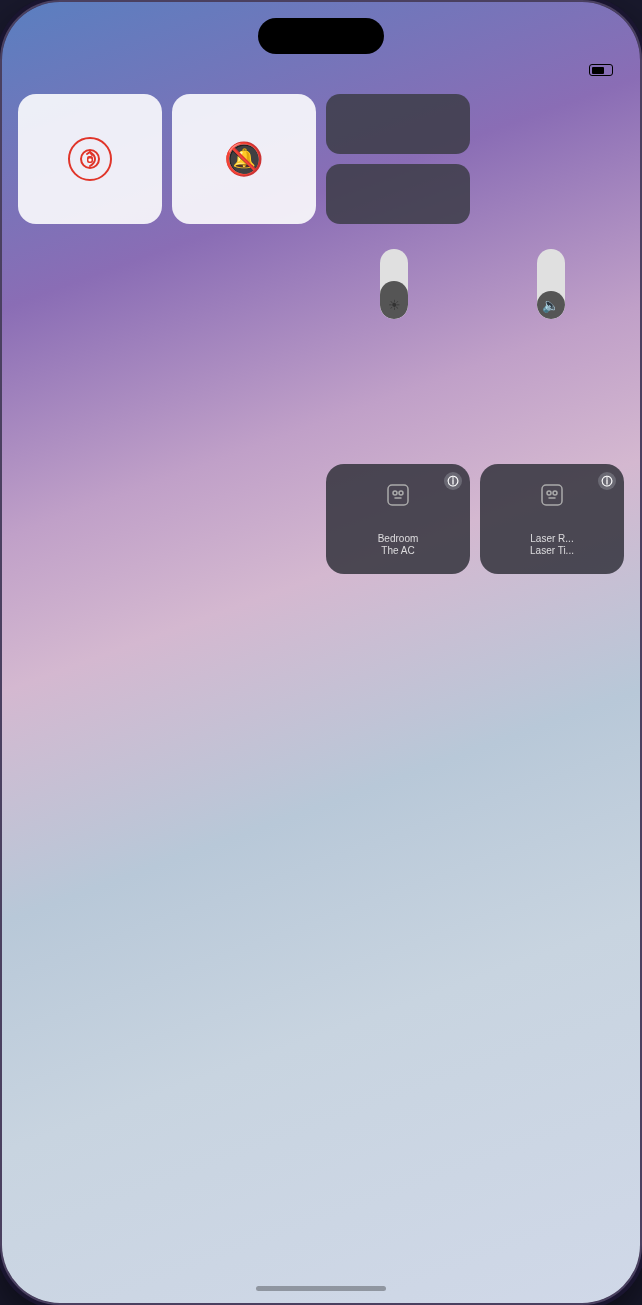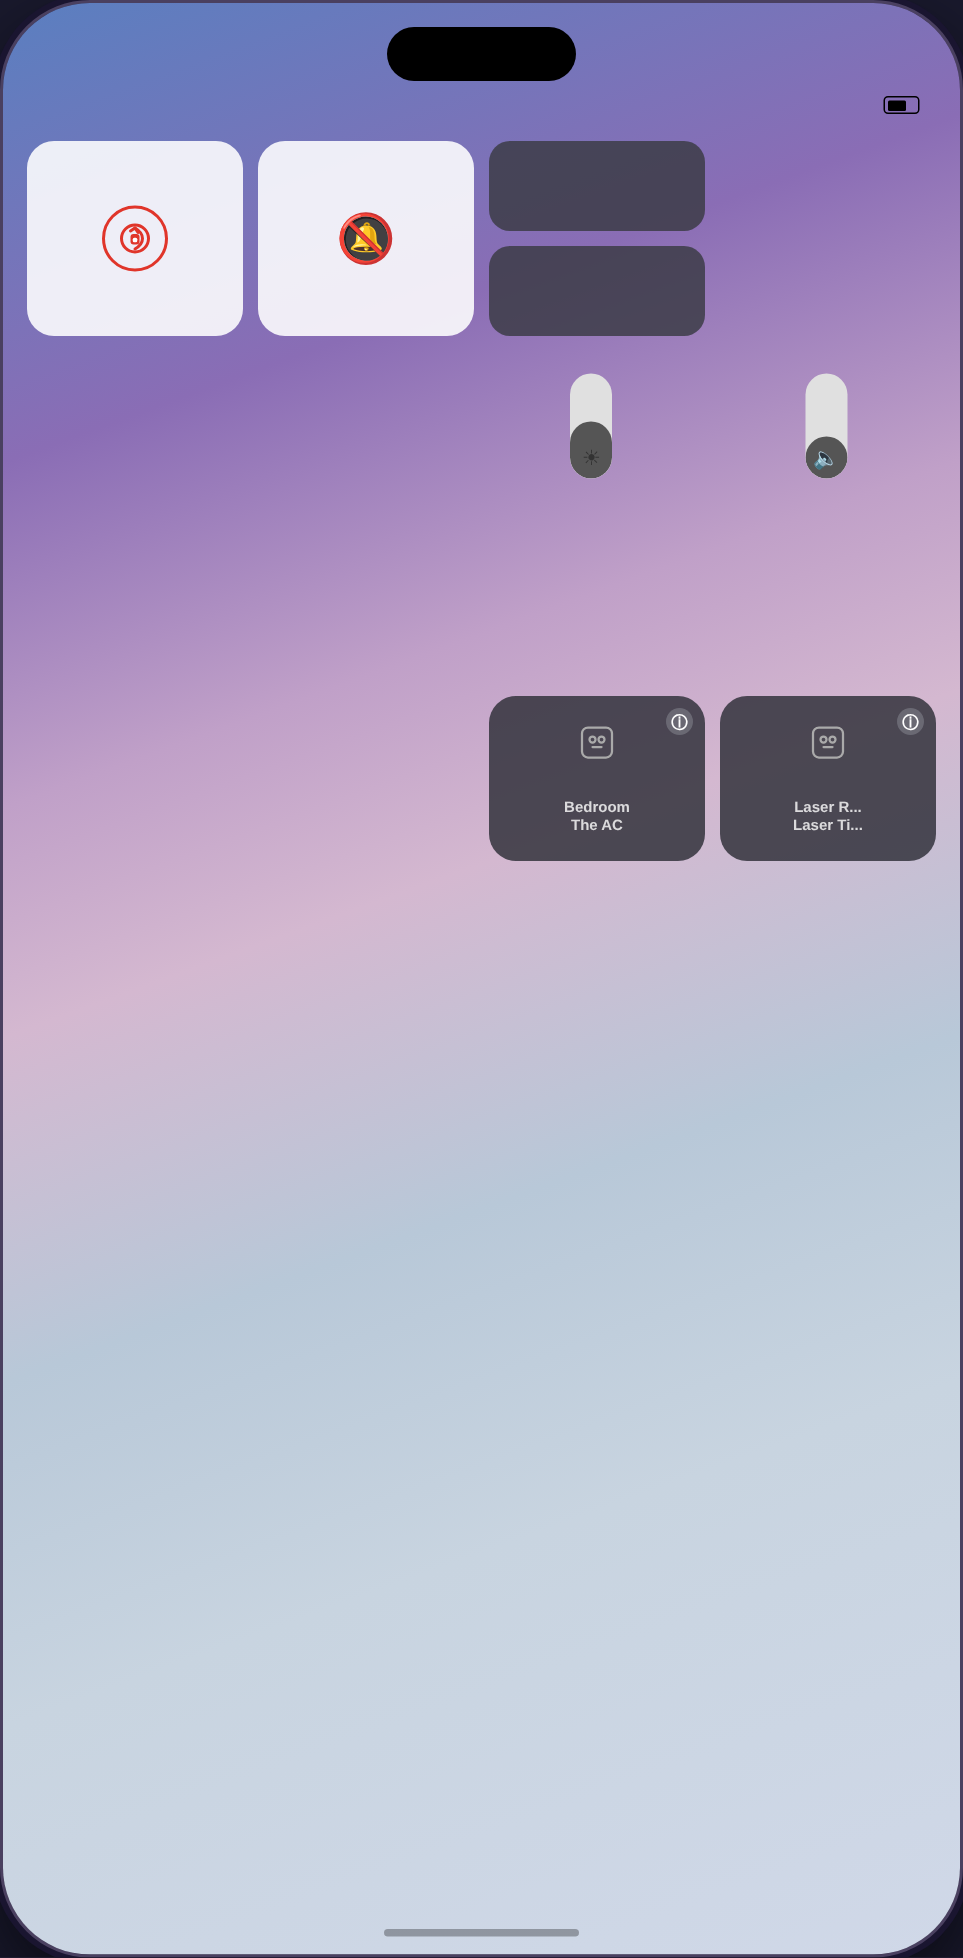--- a/index.html
+++ b/index.html
@@ -167,21 +167,21 @@
     
     .row-utils {
       display: grid;
       grid-template-columns: 1fr 1fr 1fr 1fr;
       gap: 10px;
       height: 110px;
     }
 
     .tile-label {
       font-size: 11px;
-      font-weight: 700;
+      font-weight: 400;
       text-align: center;
       margin-top: 20px;
       padding: 0 6px;
       line-height: 1.2;
       color: rgba(255,255,255,0.85);
     }
 
     .tile-icon-circle {
       width: 44px;
       height: 44px;

